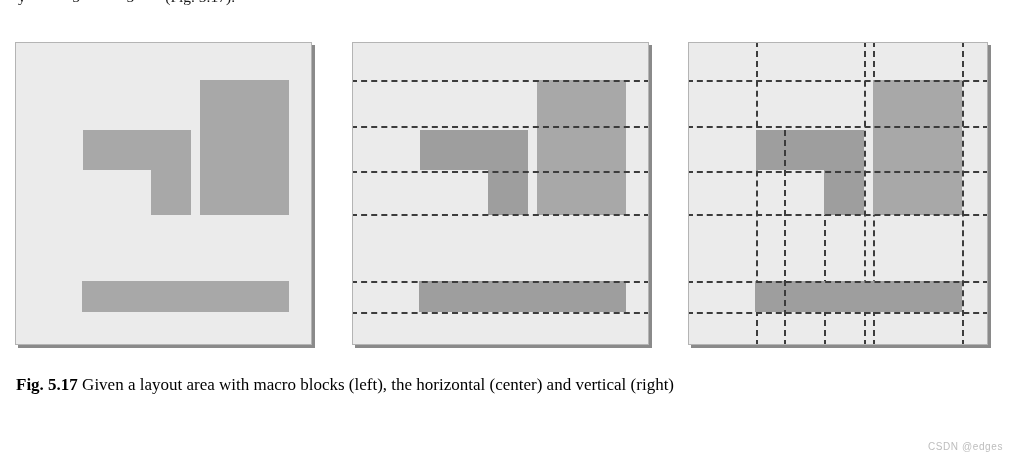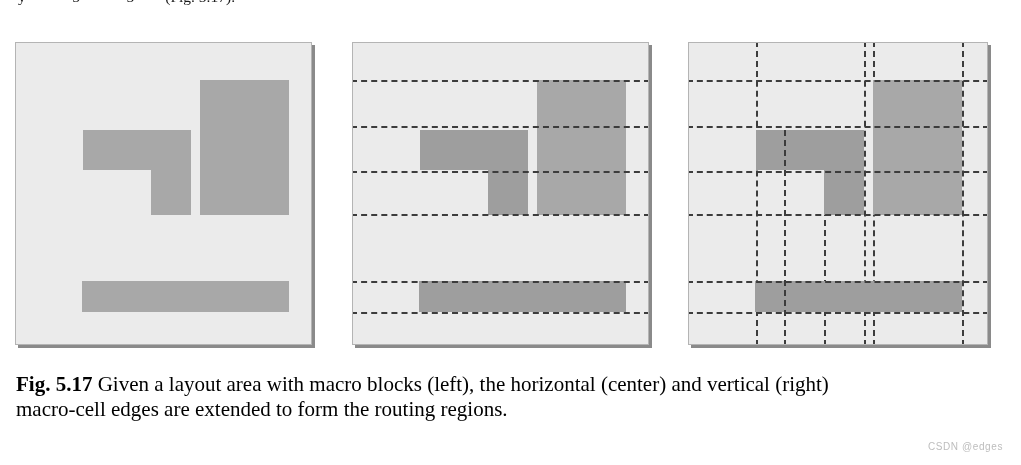--- a/index.html
+++ b/index.html
@@ -86,21 +86,21 @@
     border-left: 2px dashed #3c3c3c;
   }
 
   
   #caption {
     position: absolute;
     left: 16px;
     top: 372px;
     width: 990px;
     font-family: "Liberation Serif", serif;
-    font-size: 21px;
+    font-size: 17px;
     line-height: 25px;
     color: #000;
     text-align: justify;
   }
   #caption .figlabel {
     font-weight: bold;
   }
   #caption .capline2 {
     text-align: left;
   }
@@ -168,16 +168,15 @@
     <div class="hline" style="top:238px;"></div>
     <div class="hline" style="top:269px;"></div>
 
     <div class="vline" style="left:95px; top:87px; bottom:-2px;"></div>
   </div>
 
 </div>
 
 <div id="caption">
   <div class="capline1"><span class="figlabel">Fig. 5.17</span><span> Given a layout area with macro blocks (left), the horizontal (center) and vertical (right)</span></div>
-  <div class="capline2">macro-cell edges are extended to form the routing regions.</div>
 </div>
 
 <div id="watermark">CSDN @edges</div>
 
 </body></html>

